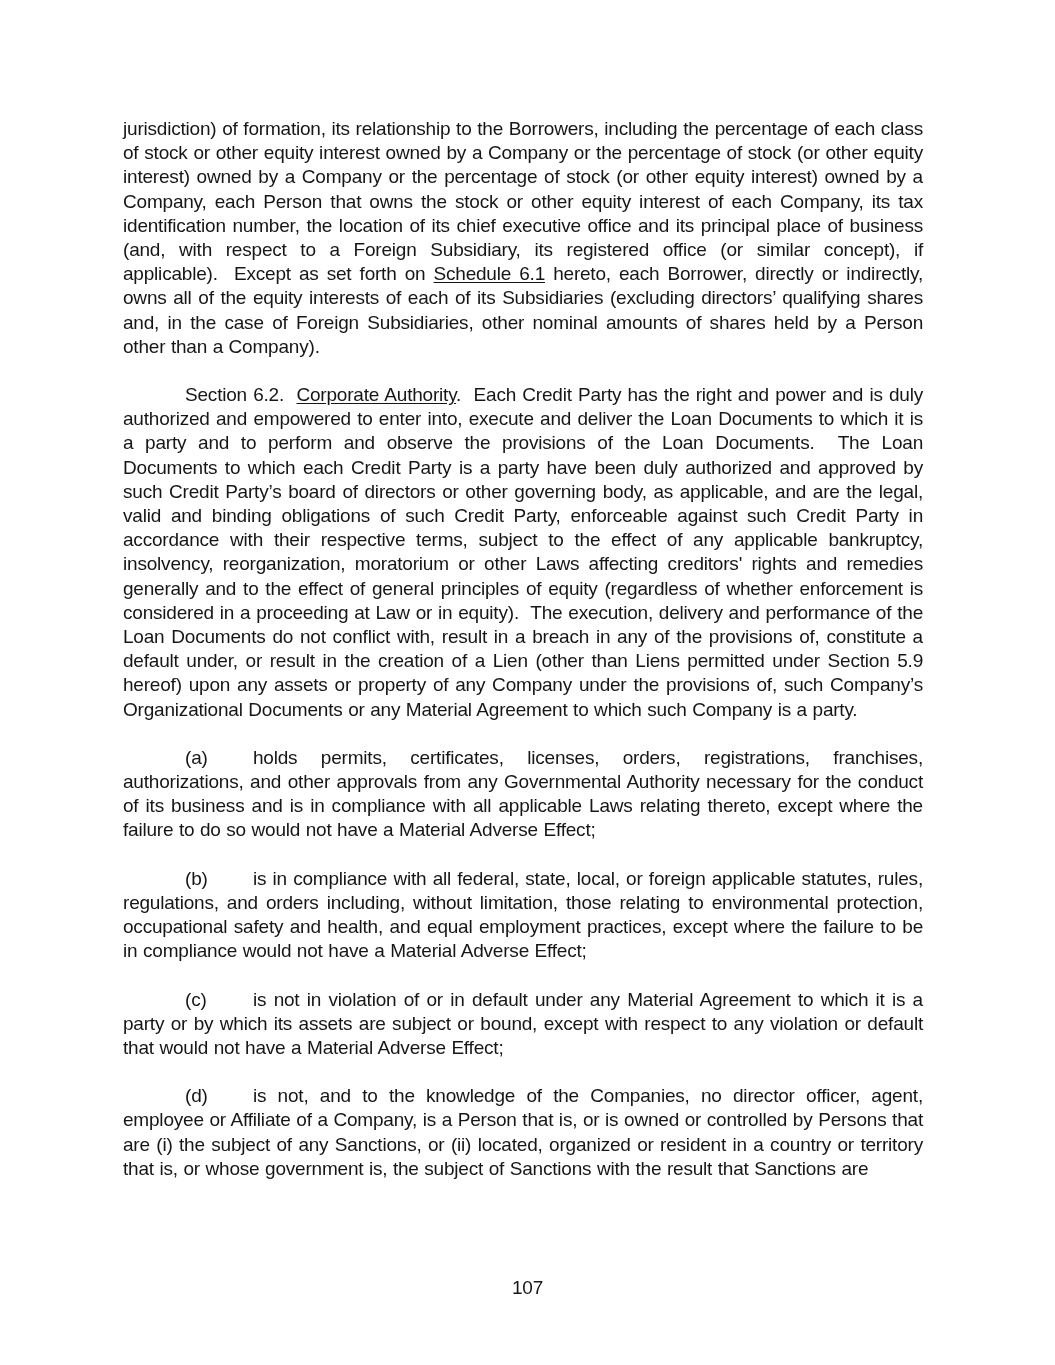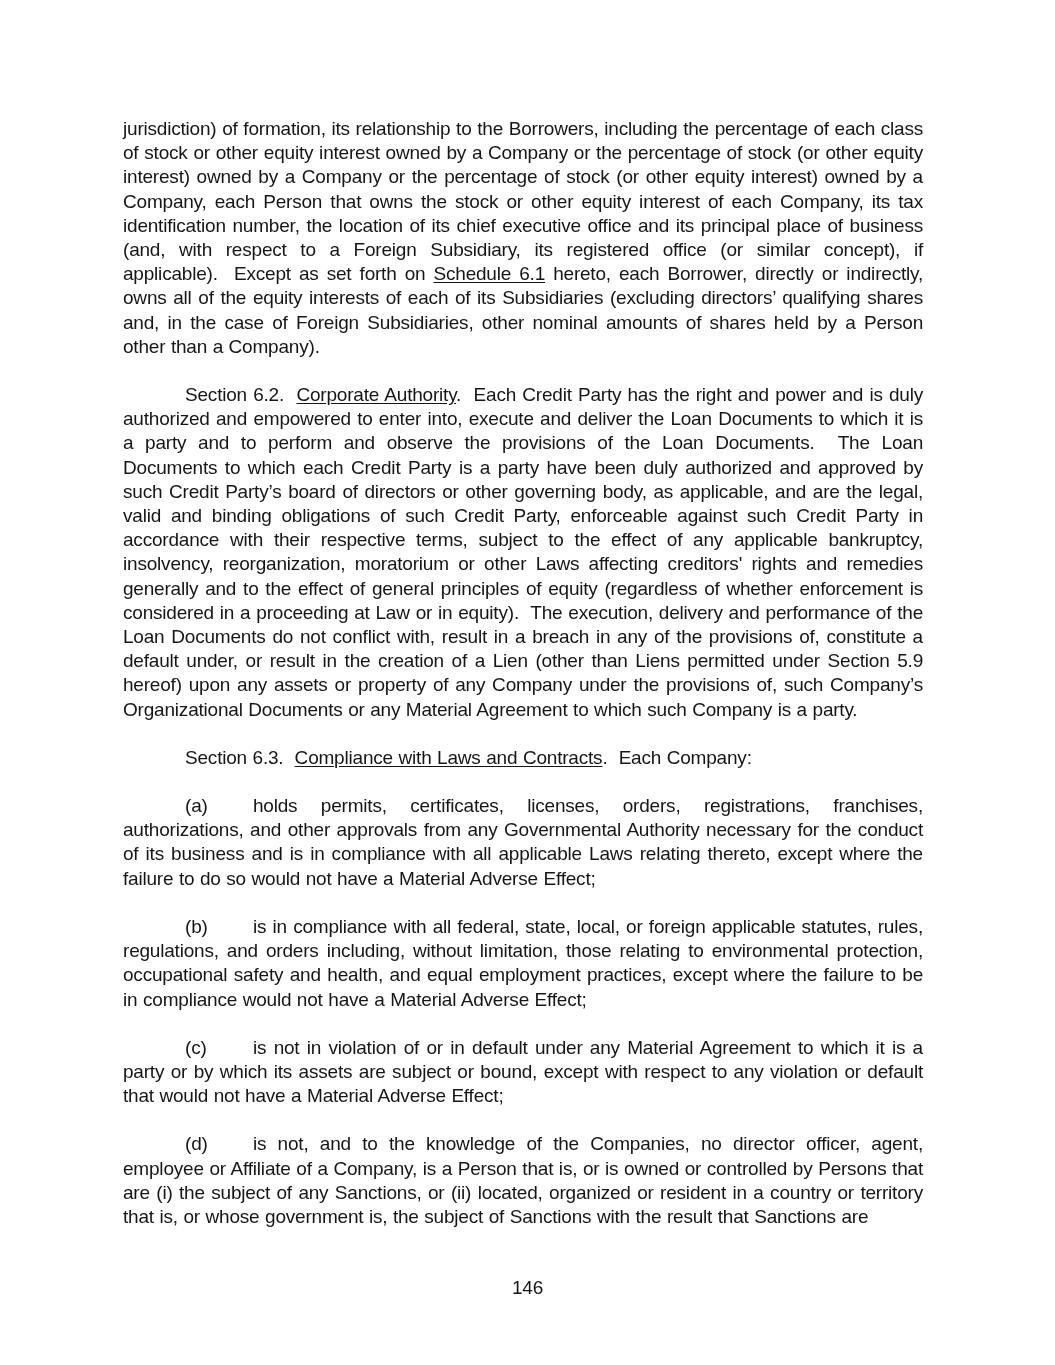--- a/index.html
+++ b/index.html
@@ -56,25 +56,24 @@
 </style>
 </head>
 <body>
 
 <main class="content">
 
   <p class="para noindent"><span>jurisdiction) of formation, its relationship to the Borrowers, including the percentage of each class of stock or other equity interest owned by a Company or the percentage of stock (or other equity interest) owned by a Company or the percentage of stock (or other equity interest) owned by a Company, each Person that owns the stock or other equity interest of each Company, its tax identification number, the location of its chief executive office and its principal place of business (and, with respect to a Foreign Subsidiary, its registered office (or similar concept), if applicable).&nbsp; Except as set forth on </span><span class="u">Schedule 6.1</span><span> hereto, each Borrower, directly or indirectly, owns all of the equity interests of each of its Subsidiaries (excluding directors’ qualifying shares and, in the case of Foreign Subsidiaries, other nominal amounts of shares held by a Person other than a Company).</span></p>
 
   <p class="para"><span>Section 6.2.&nbsp; </span><span class="u">Corporate Authority</span><span>.&nbsp; Each Credit Party has the right and power and is duly authorized and empowered to enter into, execute and deliver the Loan Documents to which it is a party and to perform and observe the provisions of the Loan Documents.&nbsp; The Loan Documents to which each Credit Party is a party have been duly authorized and approved by such Credit Party’s board of directors or other governing body, as applicable, and are the legal, valid and binding obligations of such Credit Party, enforceable against such Credit Party in accordance with their respective terms, subject to the effect of any applicable bankruptcy, insolvency, reorganization, moratorium or other Laws affecting creditors' rights and remedies generally and to the effect of general principles of equity (regardless of whether enforcement is considered in a proceeding at Law or in equity).&nbsp; The execution, delivery and performance of the Loan Documents do not conflict with, result in a breach in any of the provisions of, constitute a default under, or result in the creation of a Lien (other than Liens permitted under Section 5.9 hereof) upon any assets or property of any Company under the provisions of, such Company’s Organizational Documents or any Material Agreement to which such Company is a party.</span></p>
 
-  <p class="para"><span>Section 6.3.&nbsp; </span><span class="u">Compliance with Laws and Contracts</span><span>.&nbsp; Each Company:</span></p>
 
   <p class="para"><span class="marker">(a)</span><span>holds permits, certificates, licenses, orders, registrations, franchises, authorizations, and other approvals from any Governmental Authority necessary for the conduct of its business and is in compliance with all applicable Laws relating thereto, except where the failure to do so would not have a Material Adverse Effect;</span></p>
 
   <p class="para"><span class="marker">(b)</span><span>is in compliance with all federal, state, local, or foreign applicable statutes, rules, regulations, and orders including, without limitation, those relating to environmental protection, occupational safety and health, and equal employment practices, except where the failure to be in compliance would not have a Material Adverse Effect;</span></p>
 
   <p class="para"><span class="marker">(c)</span><span>is not in violation of or in default under any Material Agreement to which it is a party or by which its assets are subject or bound, except with respect to any violation or default that would not have a Material Adverse Effect;</span></p>
 
   <p class="para"><span class="marker">(d)</span><span>is not, and to the knowledge of the Companies, no director officer, agent, employee or Affiliate of a Company, is a Person that is, or is owned or controlled by Persons that are (i) the subject of any Sanctions, or (ii) located, organized or resident in a country or territory that is, or whose government is, the subject of Sanctions with the result that Sanctions are</span></p>
 
 </main>
 
-<div class="footer">146</div>
+<div class="footer">107</div>
 
 </body></html>

